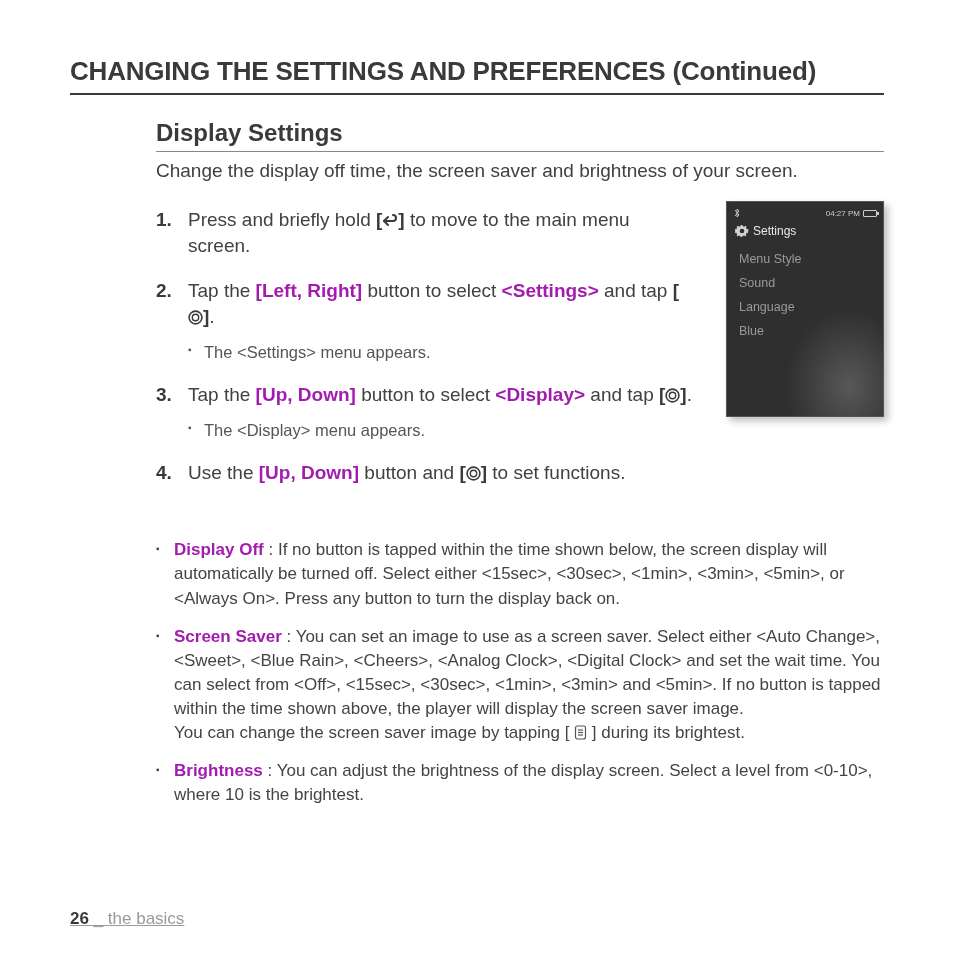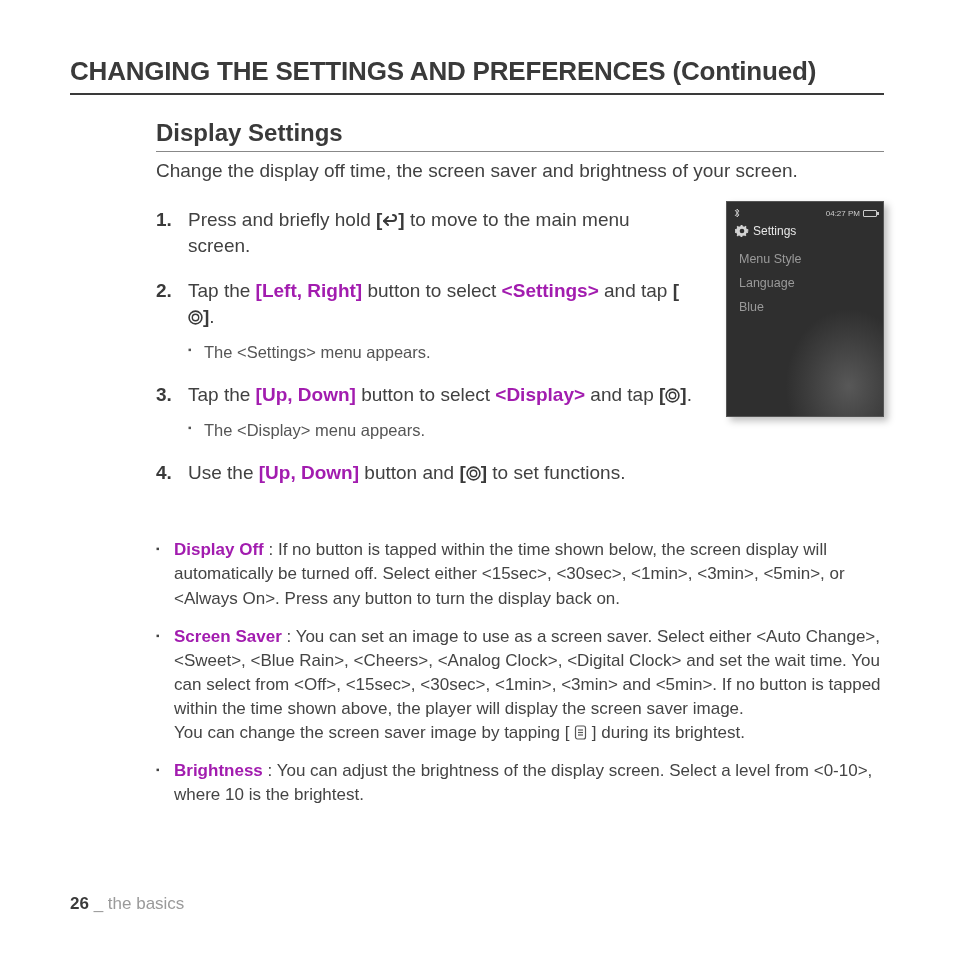--- a/index.html
+++ b/index.html
@@ -167,23 +167,24 @@
     content: "▪";
     position: absolute;
     left: 0;
     top: 4px;
     font-size: 10px;
     color: #444;
   }
   .footer {
     position: absolute;
     left: 70px;
-    bottom: 40px;
+    bottom: 25px;
     font-size: 17px;
     color: #9a9a9a;
+    text-decoration: underline;
   }
   .footer .pn { color: #3a3a3a; font-weight: bold; }
 </style>
 </head>
 <body>
 
 <h1 class="page-title">CHANGING THE SETTINGS AND PREFERENCES (Continued)</h1>
 
 <div class="content">
 
@@ -208,20 +209,21 @@
       <div class="device-header">
         <span>
           <svg class="gear-icon" viewBox="0 0 24 24">
               <path fill="#e6e6e6" d="M12 8a4 4 0 100 8 4 4 0 000-8zm9 4l2 .7-1 2.6-2-.3a8 8 0 01-1.4 2.4l.9 1.9-2.2 1.6-1.5-1.4a8 8 0 01-2.8.6l-.6 2h-2.8l-.6-2a8 8 0 01-2.8-.6L5 21.3l-2.2-1.6.9-1.9A8 8 0 012.3 15l-2 .3-1-2.6L1.3 12l-2-.7 1-2.6 2 .3A8 8 0 013.7 6.6L2.8 4.7 5 3.1l1.5 1.4a8 8 0 012.8-.6l.6-2h2.8l.6 2a8 8 0 012.8.6L17.6 3l2.2 1.6-.9 1.9A8 8 0 0120.3 9l2-.3 1 2.6z" opacity="0.9"></path>
             </svg>
         </span>
         <span>Settings</span>
       </div>
       <div class="device-menu">
         <div class="device-item">Menu Style</div>
+        <div class="device-item">Sound</div>
         <div class="device-item">Language</div>
         <div class="device-item">Blue</div>
       </div>
     </div>
 
     <ol class="steps">
       <li>
         <span class="step-num">1.</span>
         <span>Press and briefly hold </span><span class="icon-bracket">[</span><span class="icon-back"><svg viewBox="0 0 16 14">
               <path d="M6 3 L2 7 L6 11" stroke="#3a3a3a" stroke-width="2" fill="none" stroke-linecap="round" stroke-linejoin="round"></path>

